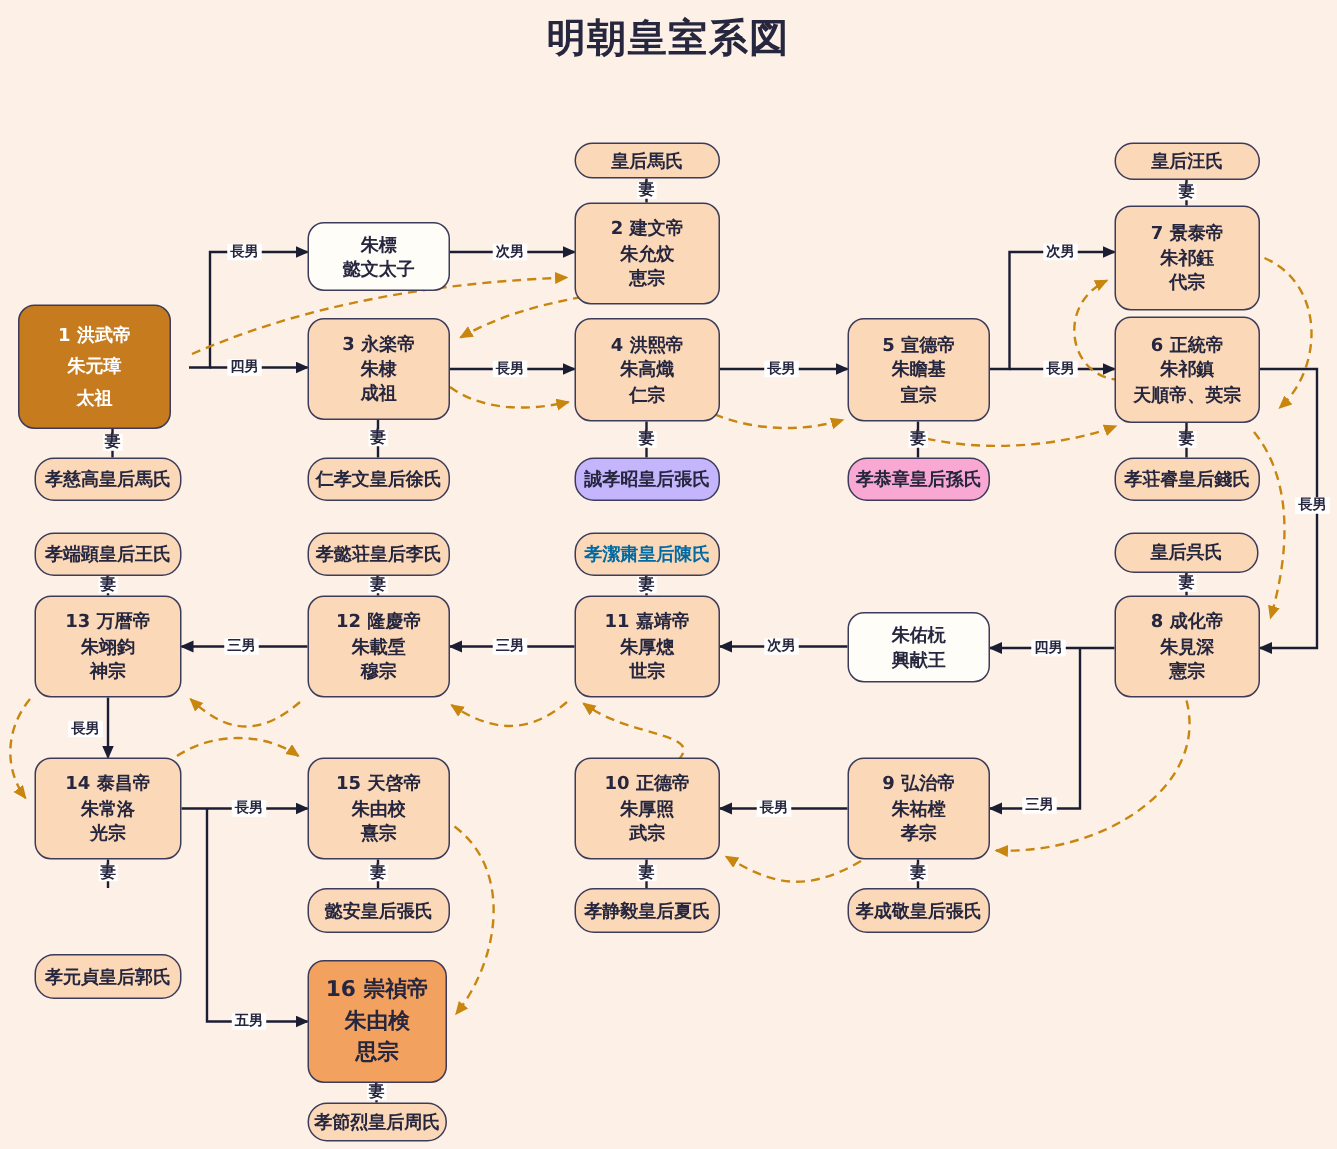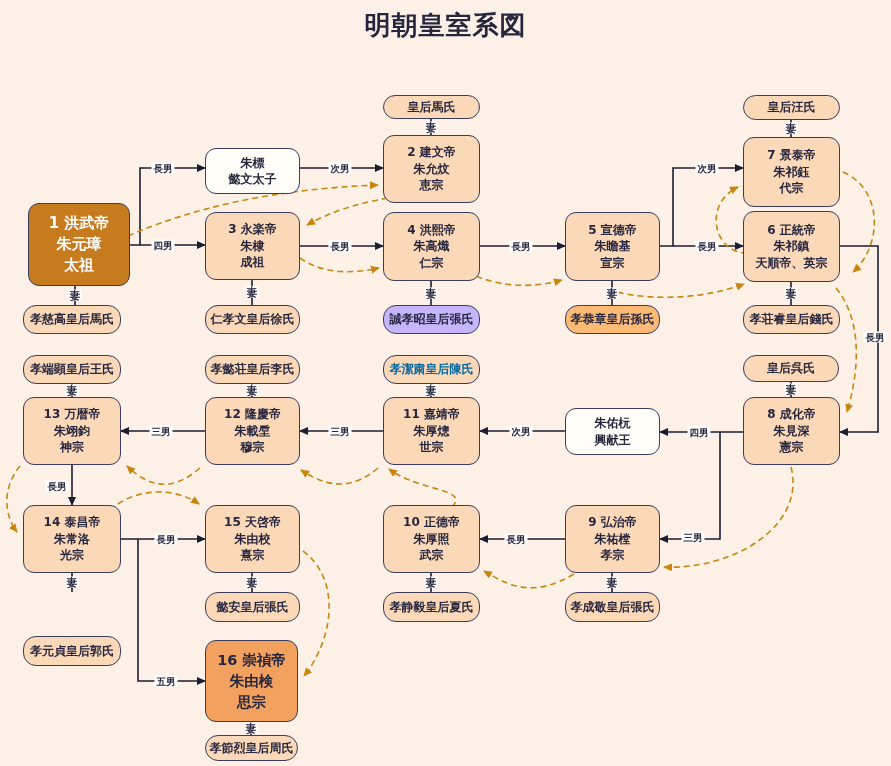--- a/index.html
+++ b/index.html
@@ -89,21 +89,21 @@
       <path d="M452,507 C470,488 420,492 389,469" marker-end="url(#arrow-gold)"></path>
       <path d="M378,468 C352,490 328,488 301,470" marker-end="url(#arrow-gold)"></path>
       <path d="M200,468 C172,492 150,488 127,466" marker-end="url(#arrow-gold)"></path>
       <path d="M20,466 C2,488 4,515 17,532" marker-end="url(#arrow-gold)"></path>
       <path d="M118,504 C142,488 176,488 199,504" marker-end="url(#arrow-gold)"></path>
       <path d="M303,551 C342,580 333,640 304,676" marker-end="url(#arrow-gold)"></path>
     </g>
   </svg>
 
   <div id="nodes">
-      <div class="node" style="left: 28px; top: 203px; width: 102px; height: 83px; border-color: rgb(60, 60, 90); border-radius: 11px; background: rgb(198, 123, 30); color: rgb(255, 255, 255); font-size: 15px; font-weight: 700; line-height: 21px;">
+      <div class="node" style="left: 12px; top: 203px; width: 102px; height: 83px; border-color: rgb(60, 60, 90); border-radius: 11px; background: rgb(198, 123, 30); color: rgb(255, 255, 255); font-size: 12px; font-weight: 700; line-height: 21px;">
         <div class="nline">1 洪武帝</div>
         <div class="nline">朱元璋</div>
         <div class="nline">太祖</div>
       </div>
       <div class="node" style="left: 205px; top: 148px; width: 95px; height: 46px; border-color: rgb(60, 60, 90); border-radius: 11px; background: rgb(255, 253, 248); color: rgb(38, 38, 62);">
         <div class="nline">朱標</div>
         <div class="nline">懿文太子</div>
       </div>
       <div class="node" style="left: 383px; top: 135px; width: 97px; height: 68px; border-color: rgb(60, 60, 90); border-radius: 11px; background: rgb(251, 216, 184); color: rgb(38, 38, 62);">
         <div class="nline">2 建文帝</div>
@@ -195,21 +195,21 @@
       </div>
       <div class="node" style="left: 23px; top: 305px; width: 98px; height: 29px; border-color: rgb(60, 60, 90); border-radius: 13px; background: rgb(251, 216, 184); color: rgb(38, 38, 62);">
         <div class="nline">孝慈高皇后馬氏</div>
       </div>
       <div class="node" style="left: 205px; top: 305px; width: 95px; height: 29px; border-color: rgb(60, 60, 90); border-radius: 13px; background: rgb(251, 216, 184); color: rgb(38, 38, 62);">
         <div class="nline">仁孝文皇后徐氏</div>
       </div>
       <div class="node" style="left: 383px; top: 305px; width: 97px; height: 29px; border-color: rgb(60, 60, 90); border-radius: 13px; background: #c4b5fd; color: rgb(38, 38, 62);">
         <div class="nline">誠孝昭皇后張氏</div>
       </div>
-      <div class="node" style="left: 565px; top: 305px; width: 95px; height: 29px; border-color: rgb(60, 60, 90); border-radius: 13px; background: #fdba74; color: rgb(38, 38, 62);">
+      <div class="node" style="left: 565px; top: 305px; width: 95px; height: 29px; border-color: rgb(60, 60, 90); border-radius: 13px; background: #f9a8d4; color: rgb(38, 38, 62);">
         <div class="nline">孝恭章皇后孫氏</div>
       </div>
       <div class="node" style="left: 743px; top: 305px; width: 97px; height: 29px; border-color: rgb(60, 60, 90); border-radius: 13px; background: rgb(251, 216, 184); color: rgb(38, 38, 62);">
         <div class="nline">孝荘睿皇后錢氏</div>
       </div>
       <div class="node" style="left: 23px; top: 355px; width: 98px; height: 29px; border-color: rgb(60, 60, 90); border-radius: 13px; background: rgb(251, 216, 184); color: rgb(38, 38, 62);">
         <div class="nline">孝端顕皇后王氏</div>
       </div>
       <div class="node" style="left: 205px; top: 355px; width: 95px; height: 29px; border-color: rgb(60, 60, 90); border-radius: 13px; background: rgb(251, 216, 184); color: rgb(38, 38, 62);">
         <div class="nline">孝懿荘皇后李氏</div>

